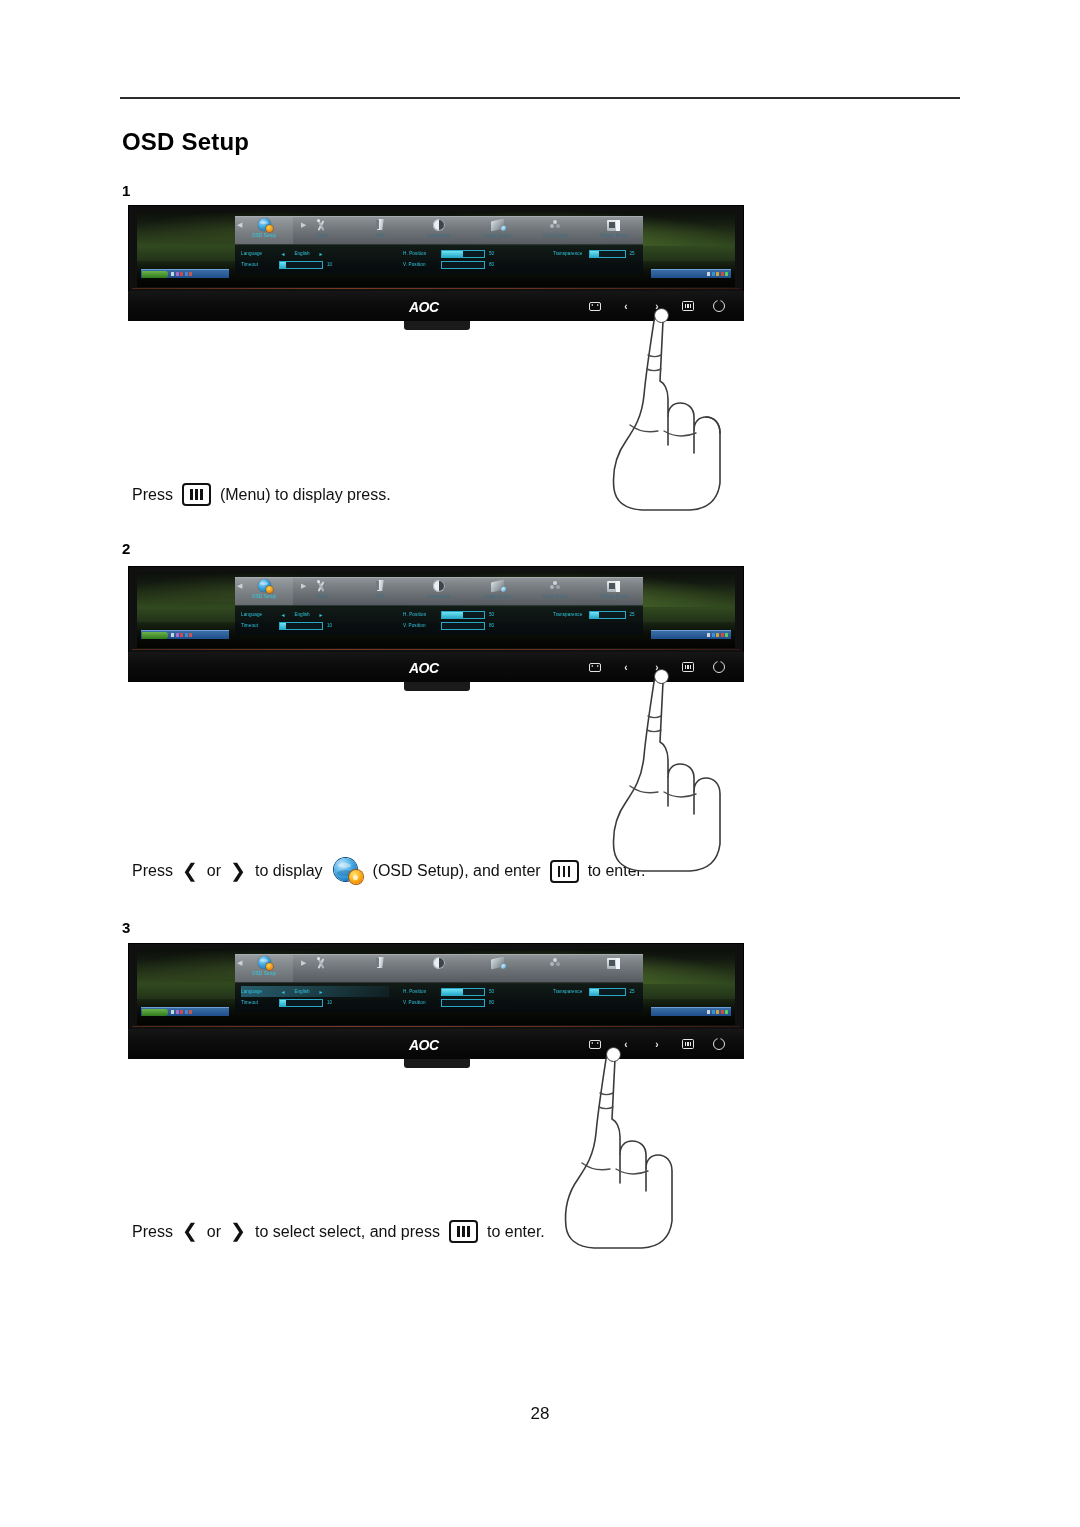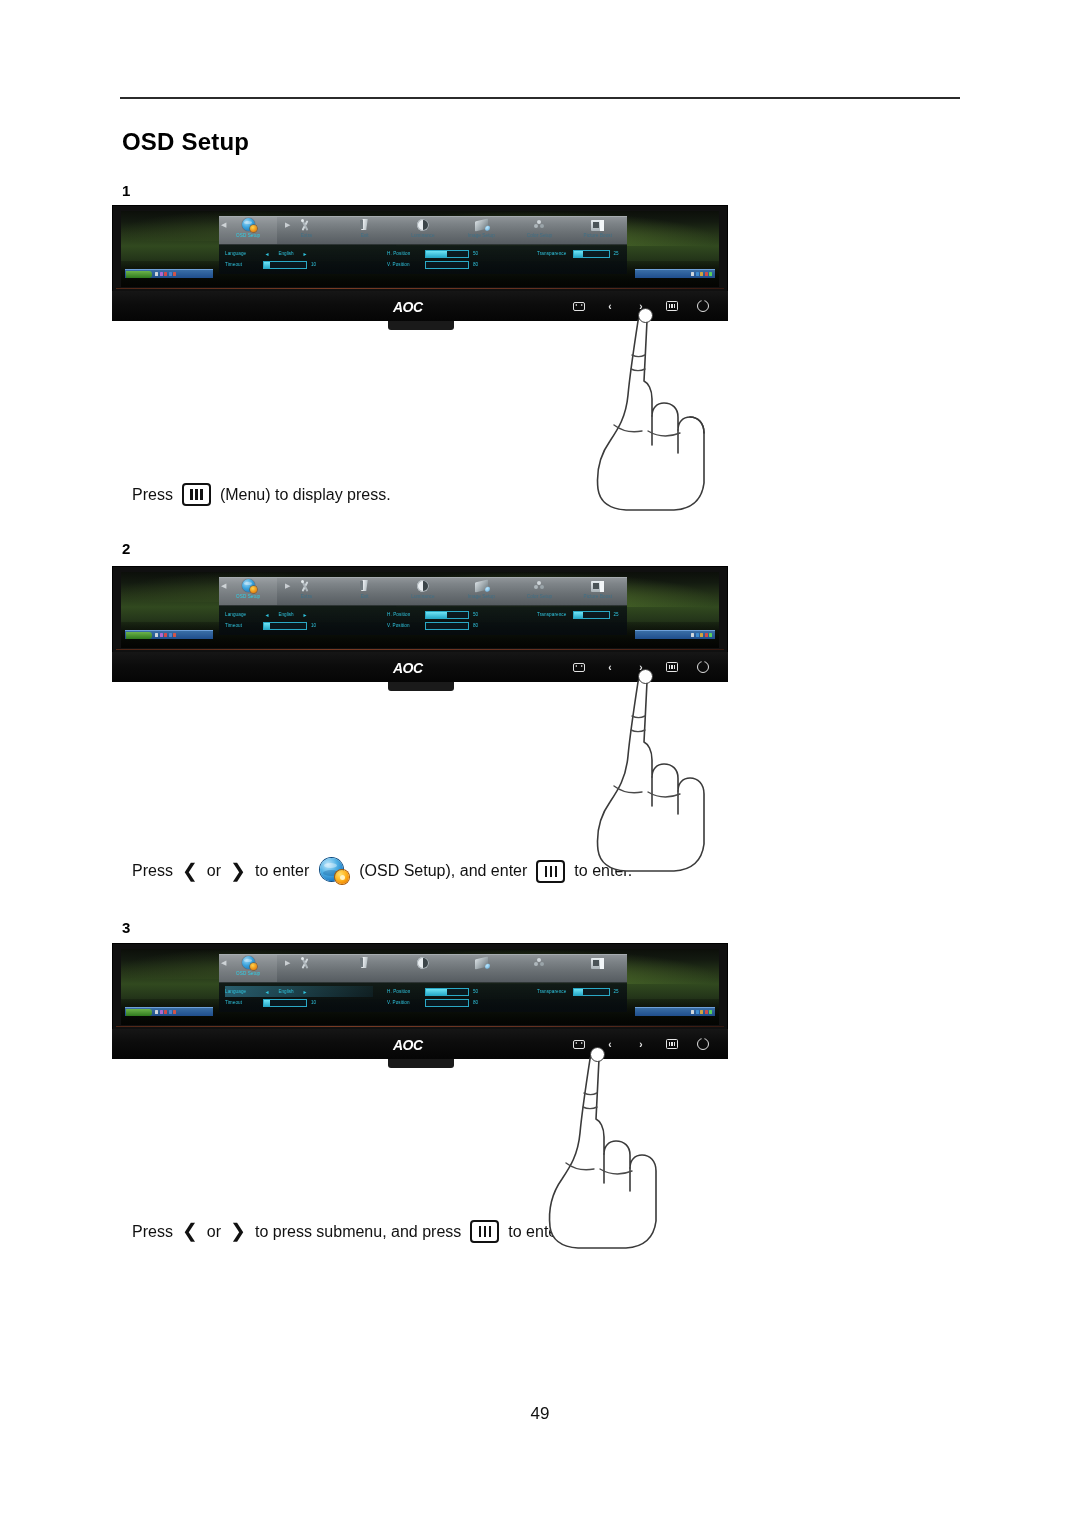--- a/index.html
+++ b/index.html
@@ -50,21 +50,21 @@
     font-weight: bold;
     color: #000;
   }
   .step-num.s1 { left: 122px; top: 182px; }
   .step-num.s2 { left: 122px; top: 540px; }
   .step-num.s3 { left: 122px; top: 919px; }
 
   
   .figure {
     position: absolute;
-    left: 112px;
+    left: 128px;
   }
   .fig1 { top: 205px; }
   .fig2 { top: 566px; }
   .fig3 { top: 943px; }
 
   
   .monitor {
     position: relative;
     width: 616px;
     height: 125px;
@@ -879,21 +879,21 @@
         </g>
       </svg>
     </div>
   </div>
 
   <div class="caption cap2">
     <span class="t">Press</span>
     <span class="chev-glyph">❮</span>
     <span class="t">or</span>
     <span class="chev-glyph">❯</span>
-    <span class="t">to enter</span>
+    <span class="t">to display</span>
     <span class="osd-glyph">
       <span class="g-globe"></span>
         <span class="g-gear"></span>
     </span>
     <span class="t">(OSD Setup), and enter</span>
     <span class="menu-glyph">
         <i></i>
         <i></i>
         <i></i>
       </span>
@@ -1081,24 +1081,24 @@
         </g>
       </svg>
     </div>
   </div>
 
   <div class="caption cap3">
     <span class="t">Press</span>
     <span class="chev-glyph">❮</span>
     <span class="t">or</span>
     <span class="chev-glyph">❯</span>
-    <span class="t">to press submenu, and press</span>
+    <span class="t">to select select, and press</span>
     <span class="menu-glyph">
         <i></i>
         <i></i>
         <i></i>
       </span>
     <span class="t">to enter.</span>
   </div>
 
-  <div class="page-number">49</div>
+  <div class="page-number">28</div>
 
 </div>
 
 </body></html>

